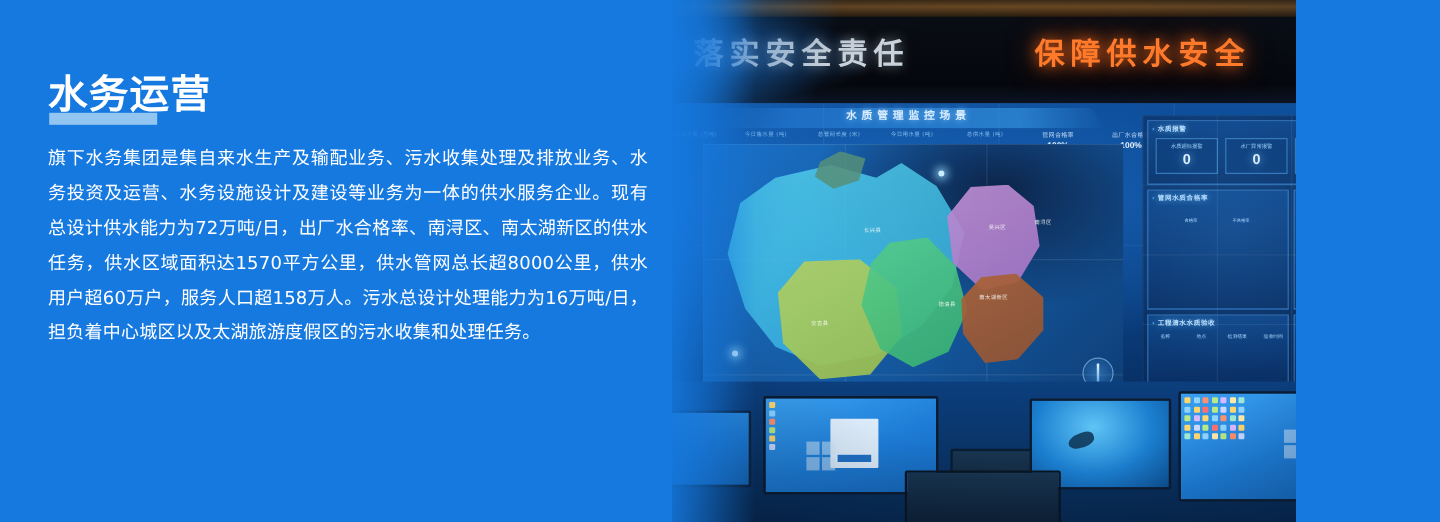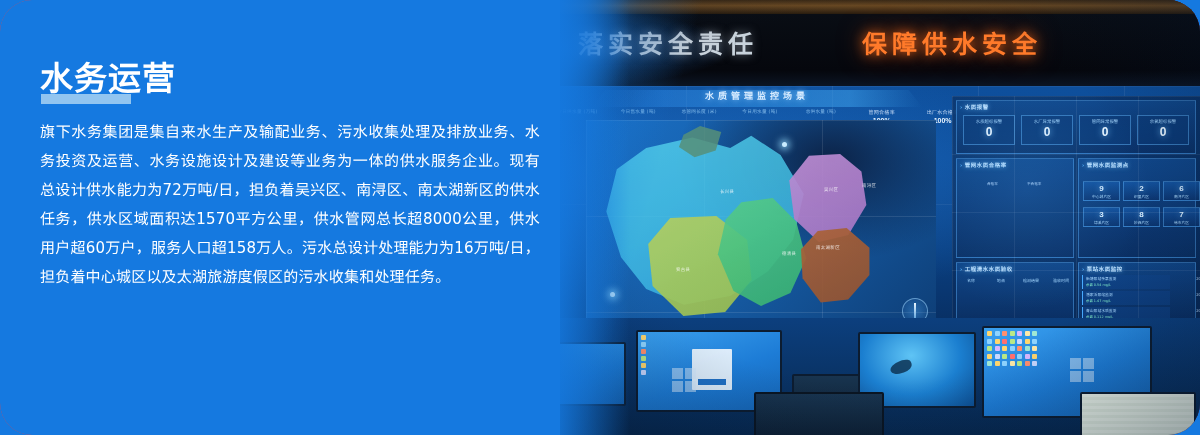--- a/index.html
+++ b/index.html
@@ -3,23 +3,22 @@
 <meta charset="utf-8">
 <title>水务运营</title>
 <style>
   * { margin:0; padding:0; box-sizing:border-box; }
   html, body {
     width:1200px; height:435px;
     font-family:"Liberation Sans","DejaVu Sans",sans-serif;
     overflow:hidden; background:#1579e0;
   }
   #banner {
-    position:relative; width:1200px; height:435px; overflow:hidden;
+    position:relative; width:1080px; height:435px; overflow:hidden;
     background:#ef4444;
-    border-radius:32px;
   }
 
   
   #photo {
     position:absolute; left:540px; top:0; width:660px; height:435px;
     background:#0a2f63; overflow:hidden;
   }
   .ph-layer { position:absolute; }
 
   
@@ -524,15 +523,15 @@
 
     <div class="ph-layer" id="vignette"></div>
     <div class="ph-layer" id="overlay-sheen"></div>
   </div>
 
   <div id="left-panel"></div>
   <div id="left-fade"></div>
 
   <h1 id="title">水务运营</h1>
   <div id="title-rule"></div>
-  <p id="body-text">旗下水务集团是集自来水生产及输配业务、污水收集处理及排放业务、水务投资及运营、水务设施设计及建设等业务为一体的供水服务企业。现有总设计供水能力为72万吨/日，担负着吴兴区、南浔区、南太湖新区的供水任务，供水区域面积达1570平方公里，供水管网总长超8000公里，供水用户超60万户，服务人口超158万人。污水总设计处理能力为16万吨/日，担负着中心城区以及太湖旅游度假区的污水收集和处理任务。</p>
+  <p id="body-text">旗下水务集团是集自来水生产及输配业务、污水收集处理及排放业务、水务投资及运营、水务设施设计及建设等业务为一体的供水服务企业。现有总设计供水能力为72万吨/日，出厂水合格率、南浔区、南太湖新区的供水任务，供水区域面积达1570平方公里，供水管网总长超8000公里，供水用户超60万户，服务人口超158万人。污水总设计处理能力为16万吨/日，担负着中心城区以及太湖旅游度假区的污水收集和处理任务。</p>
 
 </div>
 
 </body></html>

